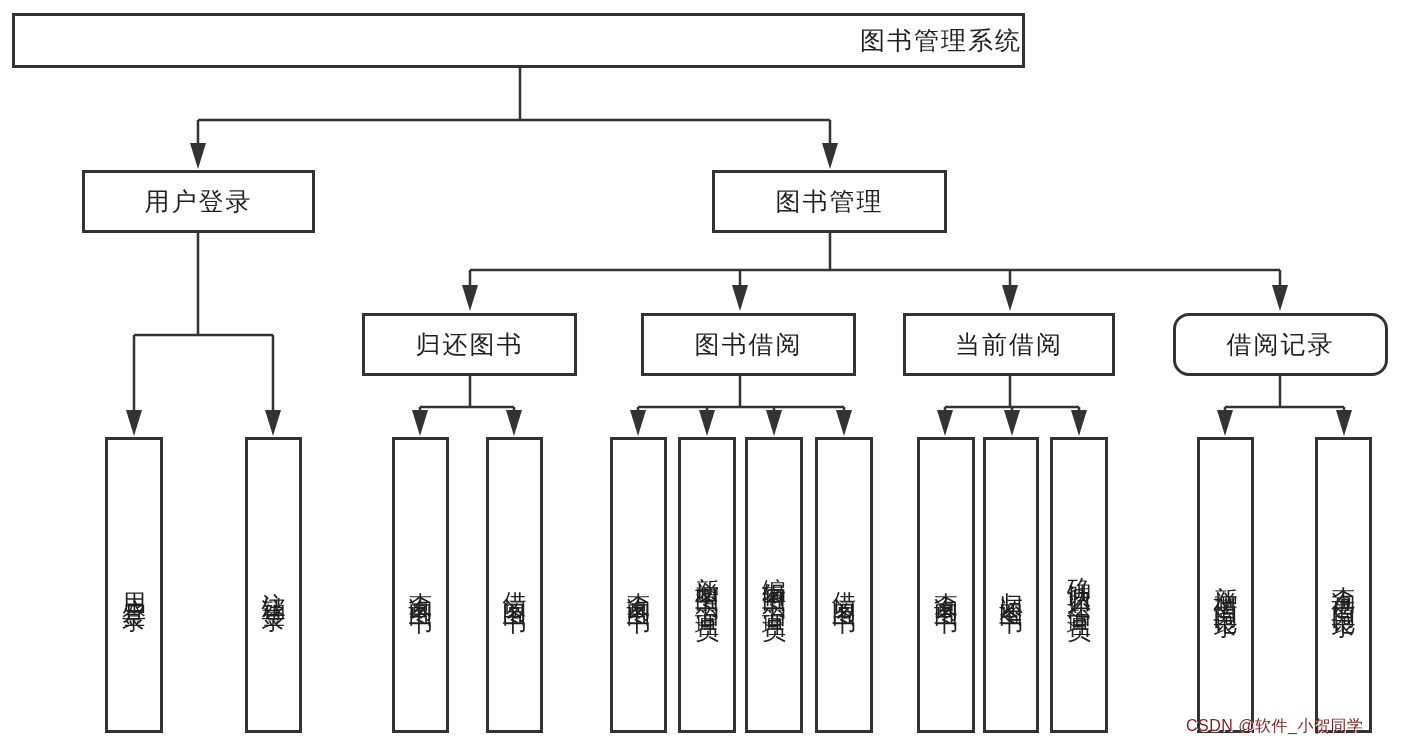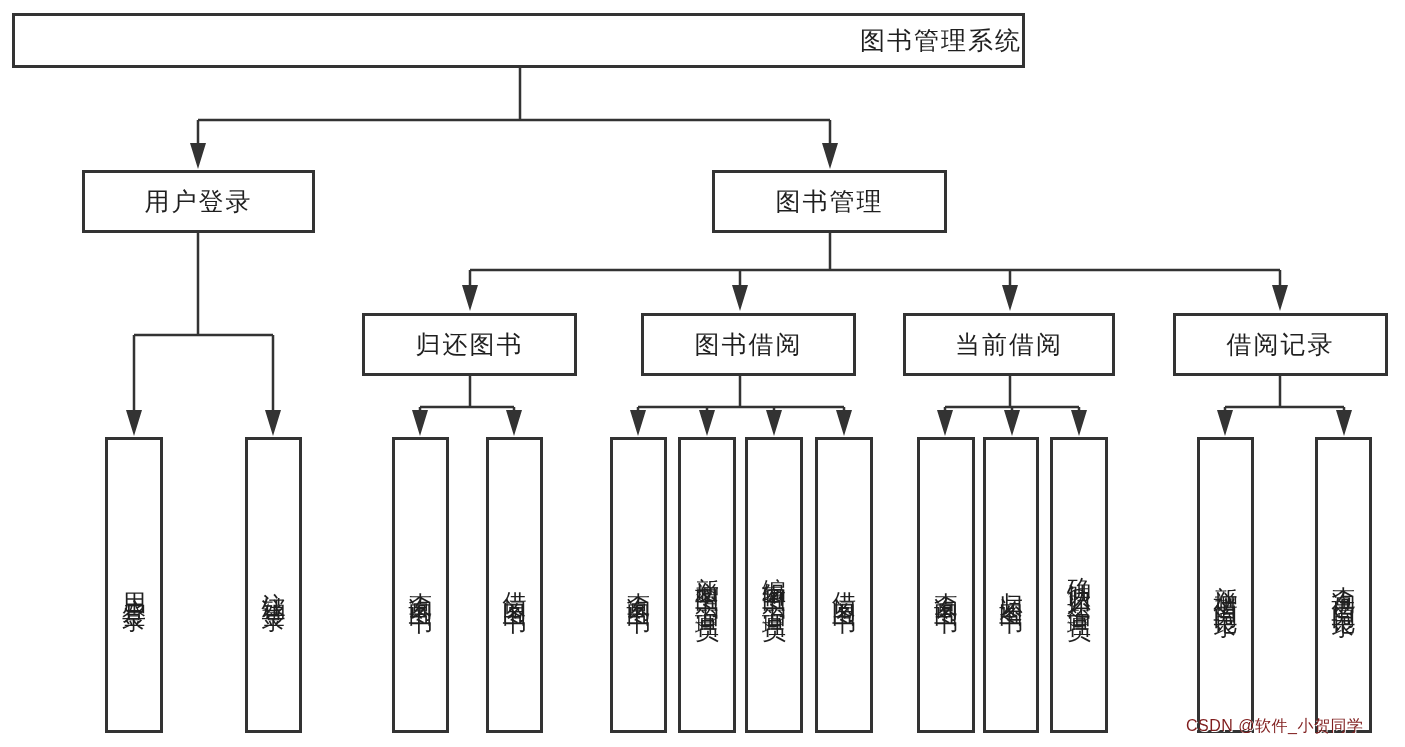--- a/index.html
+++ b/index.html
@@ -96,21 +96,21 @@
 
   <div class="node" style="left:362px; top:313px; width:215px; height:63px;">
     <span class="hlabel">归还图书</span>
   </div>
   <div class="node" style="left:633px; top:313px; width:215px; height:63px;margin-left:8px;">
     <span class="hlabel">图书借阅</span>
   </div>
   <div class="node" style="left:903px; top:313px; width:212px; height:63px;">
     <span class="hlabel">当前借阅</span>
   </div>
-  <div class="node" style="left:1173px; top:313px; width:215px; height:63px;">
+  <div class="node" style="left:1173px; top:313px; width:215px; height:63px;border-radius:16px;">
     <span class="hlabel">借阅记录</span>
   </div>
 
   <div class="node" style="left:105px; top:437px; width:58px; height:296px;">
     <span class="vlabel">用户登录</span>
   </div>
   <div class="node" style="left:245px; top:437px; width:57px; height:296px;">
     <span class="vlabel">注销登录</span>
   </div>
 

